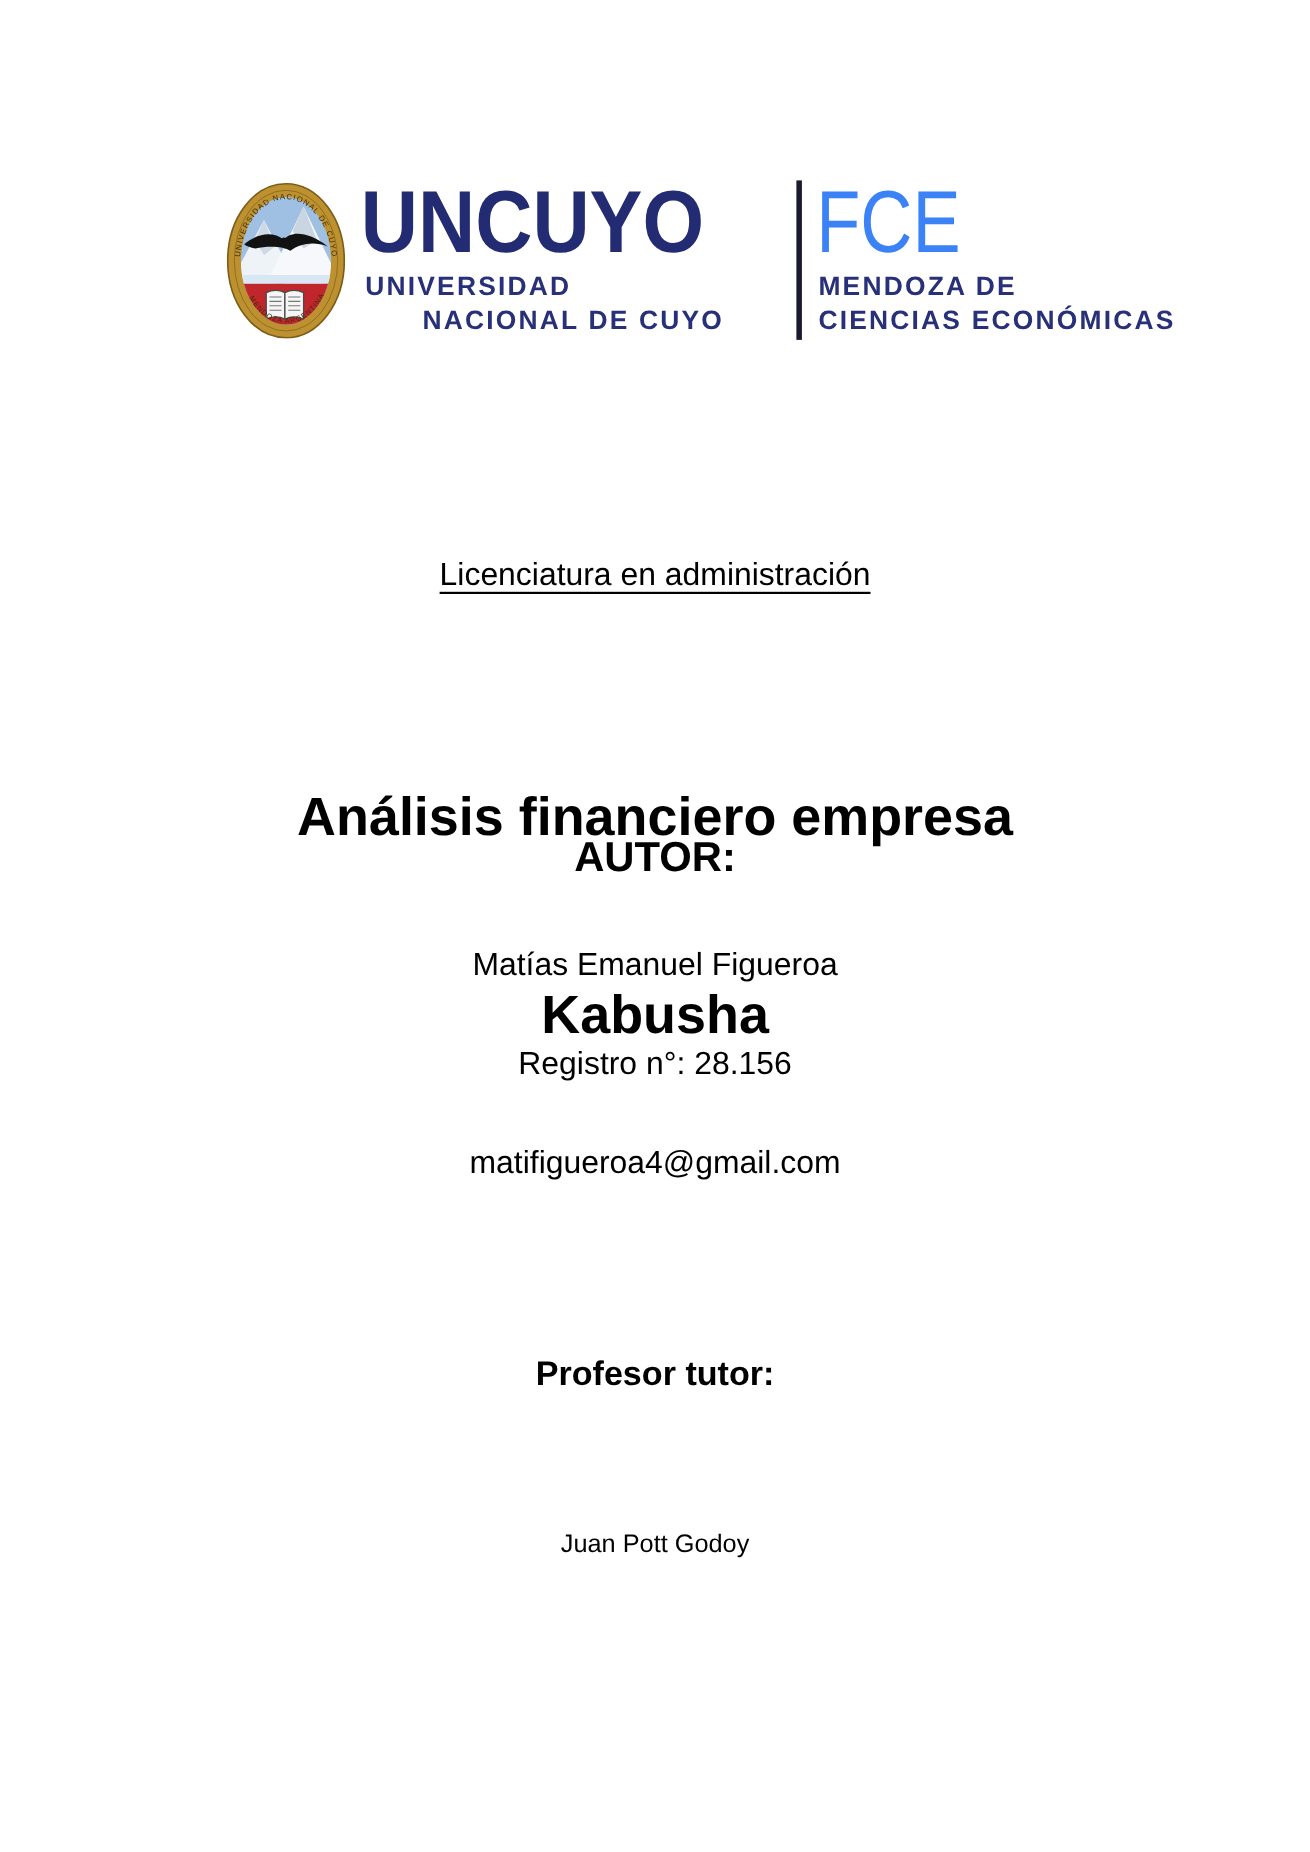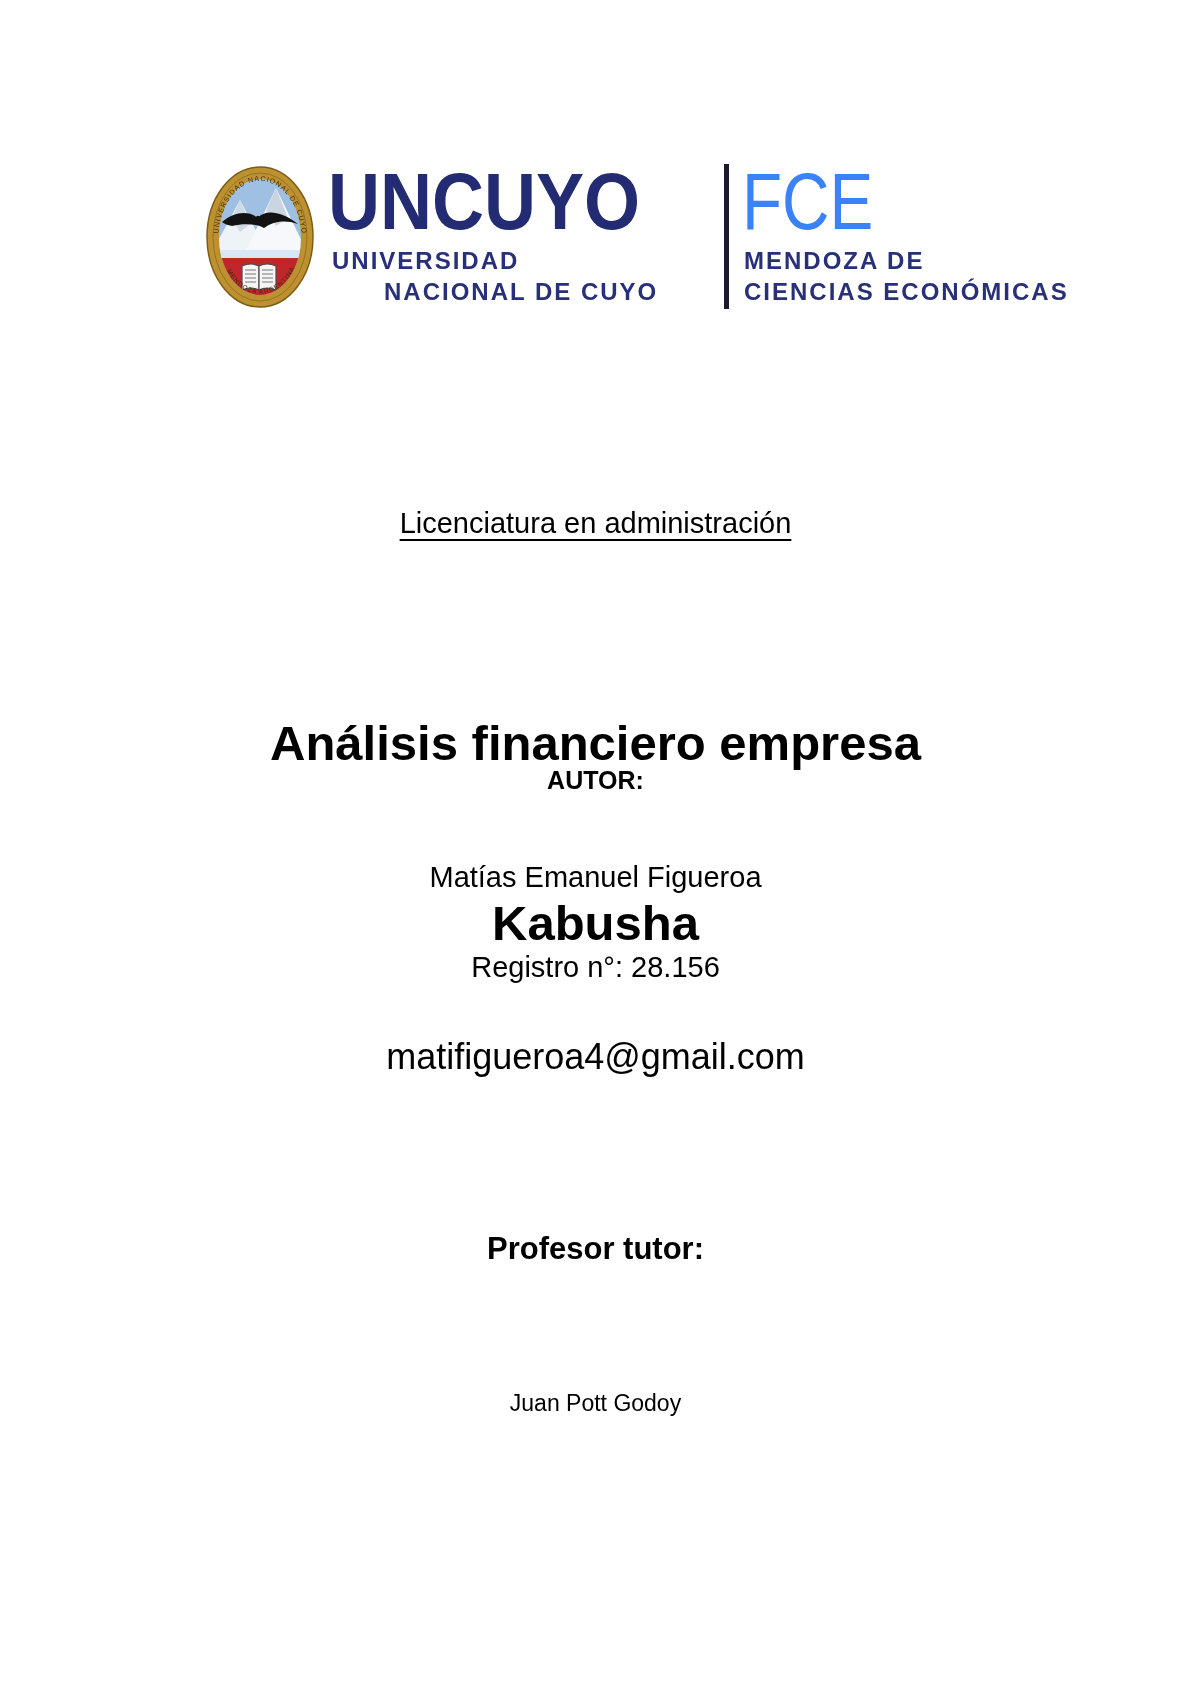--- a/index.html
+++ b/index.html
@@ -93,27 +93,27 @@
     text-underline-offset: 6px;
   }
   .doc-title {
     top: 593px;
     font-size: 49px;
     font-weight: bold;
     line-height: 60px;
   }
   .author-heading {
     top: 760px;
-    font-size: 25px;
+    font-size: 38px;
     font-weight: bold;
     line-height: 40px;
   }
   .author-name { top: 857px; font-size: 29px; line-height: 40px; text-align: center; }
   .registry    { top: 947px; font-size: 29px; line-height: 40px; }
-  .email       { top: 1037px; font-size: 36px; line-height: 40px; }
+  .email       { top: 1037px; font-size: 29px; line-height: 40px; }
   .tutor-heading {
     top: 1229px;
     font-size: 31px;
     font-weight: bold;
     line-height: 40px;
   }
   .tutor-name  { top: 1383px; font-size: 23px; line-height: 40px; }
   .footer-line { top: 1507px; font-size: 29px; line-height: 40px; }
 </style>
 </head>

